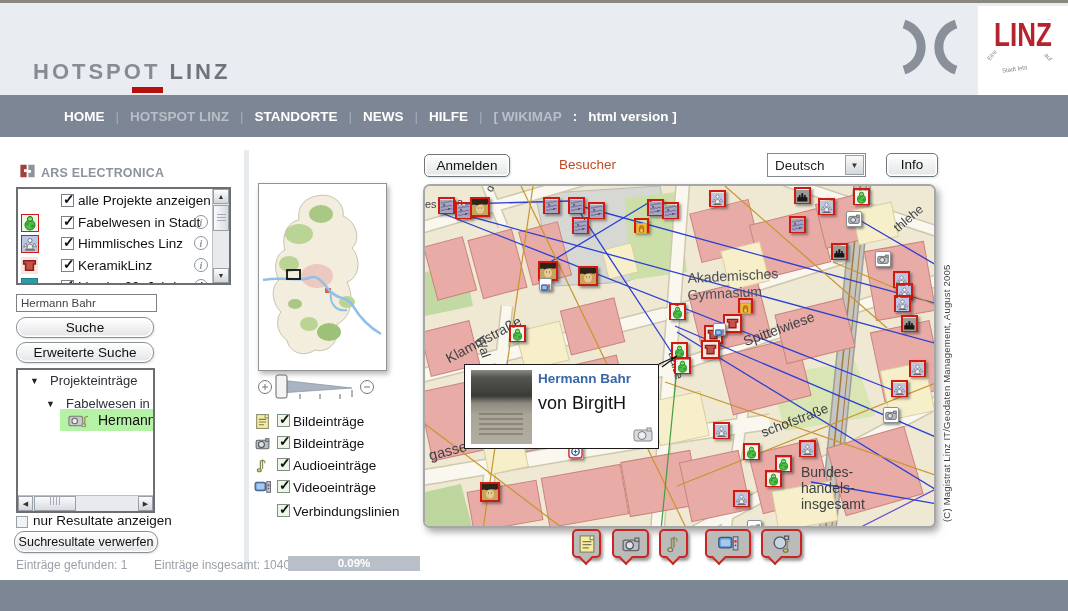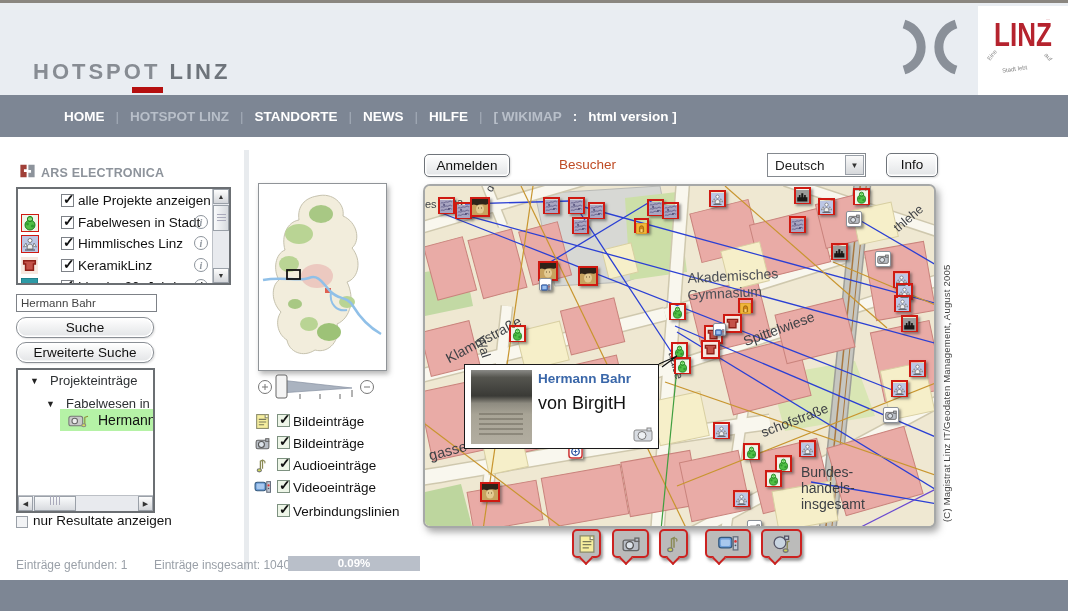--- a/index.html
+++ b/index.html
@@ -205,20 +205,21 @@
       <div class="sbtn" style="left:0;top:0;width:15px;height:15px;line-height:14px">◀</div>
       <div class="sthumb" style="left:16px;top:0;width:42px;height:15px;background:linear-gradient(#fafbfc,#d8dbdf)">
           <div class="grip" style="left:50%;margin-left:-5px;top:3px;width:10px;height:9px;background:repeating-linear-gradient(90deg,#aab 0 1px,transparent 1px 3px)"></div>
         </div>
       <div class="sbtn" style="left:auto;right:0;top:0;width:15px;height:15px;line-height:14px">▶</div>
     </div>
   </div>
 
   <div id="nurres" class="cb" style="left:16px;top:516px"></div>
   <div class="abs" id="nurlabel">nur Resultate anzeigen</div>
+  <div class="abs pill" id="btn-verw">Suchresultate verwerfen</div>
   <div class="abs" id="found">Einträge gefunden: 1</div>
   <div class="abs" id="total">Einträge insgesamt: 1040</div>
   <div class="abs" id="progress">0.09%</div>
 
   <div class="abs" id="minimap">
     <svg width="127" height="186" viewBox="0 0 127 186">
       <path d="M58,12 C74,8 86,20 84,32 C98,38 102,56 93,64 C103,76 100,94 88,98 C96,114 92,134 78,140 C82,156 70,170 56,166 C44,174 30,168 28,156 C18,150 16,136 22,128 C12,118 12,102 20,96 C14,86 16,70 26,66 C22,52 28,38 40,36 C38,22 46,14 58,12 Z" fill="#f2eddc" stroke="#c6c2ae"></path>
       <ellipse cx="40" cy="50" rx="14" ry="10" fill="#b9d494"></ellipse>
       <ellipse cx="62" cy="30" rx="12" ry="9" fill="#a8c884"></ellipse>
       <ellipse cx="30" cy="80" rx="10" ry="8" fill="#b9d494"></ellipse>

